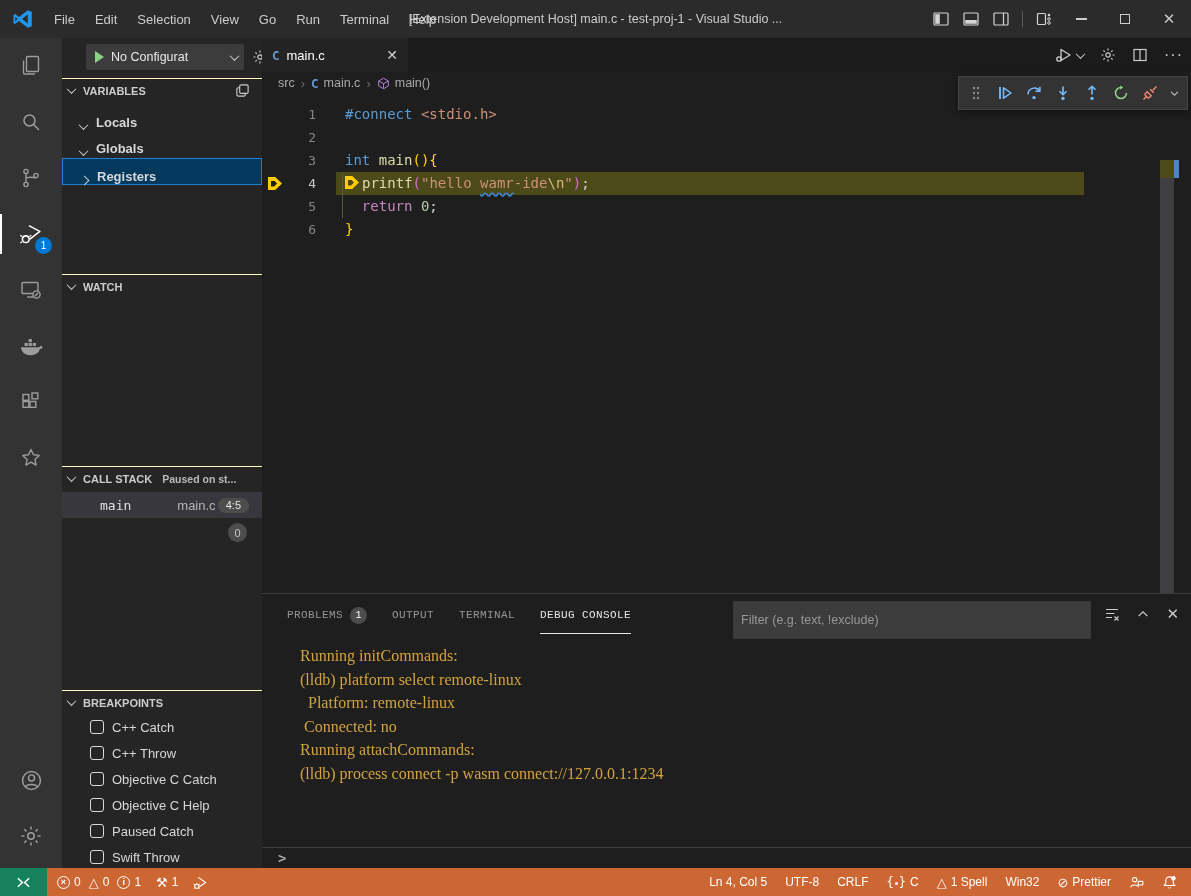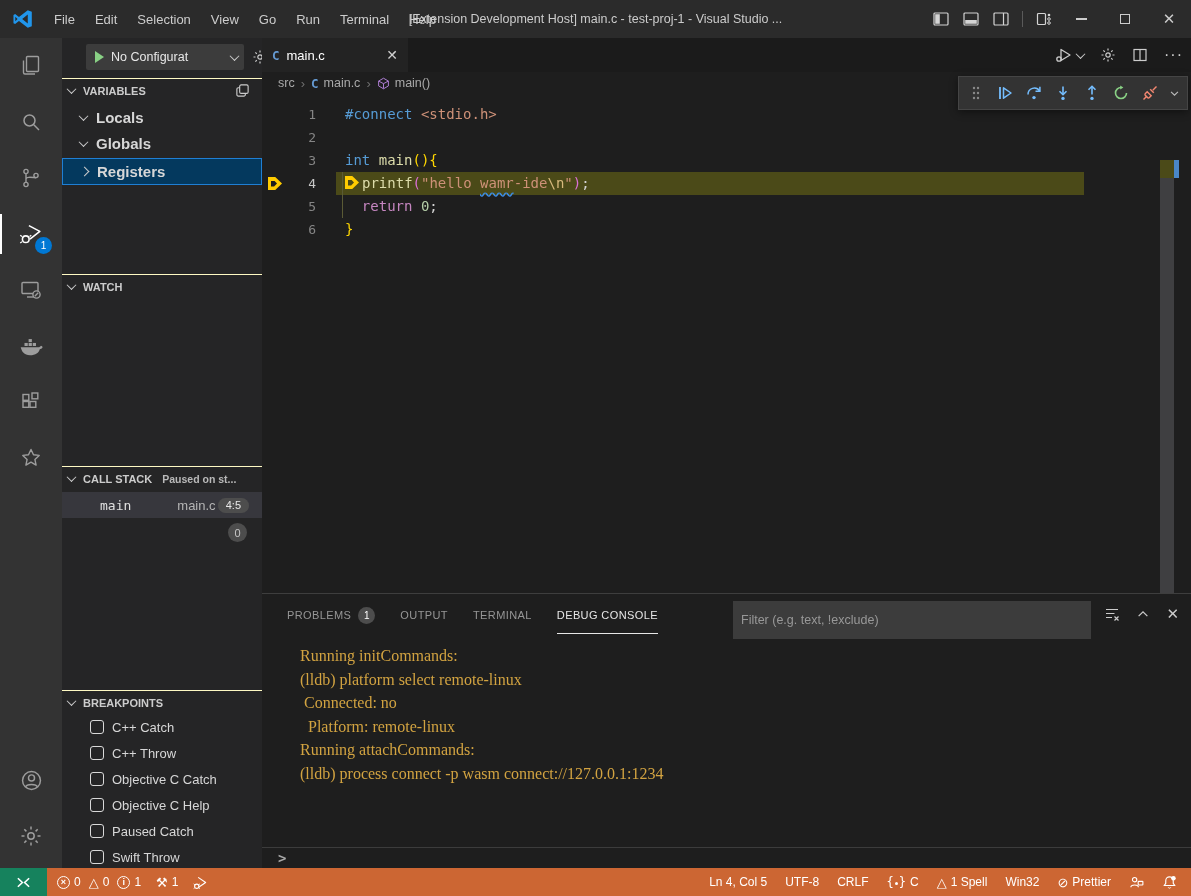--- a/index.html
+++ b/index.html
@@ -35,21 +35,21 @@
   .cfg-dd { margin-left:24px; width:158px; height:26px; background:#3c3c3c; border-radius:2px; display:flex; align-items:center; padding:0 6px; }
   .cfg-dd .play { width:0; height:0; border-left:9px solid #89d185; border-top:6px solid transparent; border-bottom:6px solid transparent; margin:0 7px 0 3px;}
   .cfg-dd .lbl { font-size:12.5px; color:#e8e8e8; white-space:nowrap; overflow:hidden; flex:1; }
   .chev { width:7px; height:7px; border-right:1.4px solid #cccccc; border-bottom:1.4px solid #cccccc; display:inline-block; }
   .chev.down { transform:rotate(45deg) translate(-1px,-1px); }
   .chev.right { transform:rotate(-45deg); }
   .sb-gear { position:absolute; right:-6px; top:11px; }
   .sec-head { position:absolute; left:0; right:0; height:24px; display:flex; align-items:center; font-size:11px; font-weight:bold; color:#cccccc; border-top:1px solid #fef9c3; }
   .sec-head .chev { margin:0 8px 0 6px; }
   .sec-sub { color:#b9b9b9; margin-left:10px; font-size:10.5px; font-weight:bold; }
-  .tree-row { position:absolute; left:0; right:0; height:26px; display:flex; align-items:center; font-size:15px; font-weight:600; color:#d7d7d7; }
+  .tree-row { position:absolute; left:0; right:0; height:26px; display:flex; align-items:flex-end; font-size:13px; font-weight:600; color:#d7d7d7; }
   .tree-row .chev { margin:0 9px 0 18px; }
   .tree-row.selected { background:#04395e; border:1px solid #1f7fd4; }
   .cs-frame { position:absolute; left:0; right:0; height:26px; background:#37373d; display:flex; align-items:center; font-size:13px; }
   .cs-name { margin-left:38px; font-family:"DejaVu Sans Mono",monospace; color:#e0e0e0; }
   .cs-file { margin-left:46px; color:#b5b5b5; }
   .badge-pill { margin-left:auto; margin-right:13px; background:#4d4d4d; color:#e8e8e8; font-size:11px; padding:1.5px 8px; border-radius:10px; }
   .badge-round { position:absolute; right:15px; width:19px; height:19px; border-radius:50%; background:#4d4d4d; color:#c8c8c8;
     font-size:11px; display:flex; align-items:center; justify-content:center; }
   .bp-list { position:absolute; left:0; right:0; }
   .bp-item { height:26px; display:flex; align-items:center; font-size:13px; color:#d7d7d7; }
@@ -90,21 +90,21 @@
 
   
   .dbg-toolbar { position:absolute; left:958px; top:76px; width:230px; height:34px; background:#333333; border:1px solid #454545;
     box-shadow:0 2px 8px rgba(0,0,0,.45); display:flex; align-items:center; padding:0 4px; gap:2px; z-index:30; }
   .dbg-btn { width:27px; height:28px; display:flex; align-items:center; justify-content:center; }
 
   
   .panel { position:absolute; left:0; top:555px; right:0; height:275px; background:#1e1e1e; border-top:1px solid #3e3e3e; }
   .panel-head { position:absolute; top:0; left:0; right:0; height:40px; display:flex; align-items:center; }
   .panel-tab { margin-left:25px; font-size:11px; letter-spacing:.4px; color:#969696; display:flex; align-items:center; gap:7px;
-    height:100%; padding-top:2px; }
+    height:100%; padding-top:2px;font-family:Liberation Mono, monospace; }
   .panel-tab:first-child { margin-left:25px; }
   .panel-tab.active { color:#e7e7e7; box-shadow:inset 0 -1px 0 #e7e7e7; }
   .ptab-badge { width:17px; height:17px; border-radius:50%; background:#4d4d4d; color:#fff; font-size:10px;
     display:flex; align-items:center; justify-content:center; letter-spacing:0; }
   .panel-filter { position:absolute; left:471px; top:7px; width:358px; height:38px; background:#3c3c3c; border:none; color:#e0e0e0;
     font-size:12.5px; padding:0 8px; outline:none; }
   .panel-filter::placeholder { color:#989898; }
   .panel-icons { position:absolute; right:12px; top:0; height:40px; display:flex; align-items:center; gap:16px; color:#cccccc; }
   .console { position:absolute; left:38px; top:50px; right:20px; font-family:Liberation Serif, serif; font-size:16px;
     line-height:23.5px; color:#d2a341; white-space:pre; }
@@ -448,21 +448,21 @@
             <path d="M10.5 10.5l4 4M14.5 10.5l-4 4"></path>
           </svg>
       </span>
       <span>
         <svg width="14" height="14" viewBox="0 0 16 16" fill="none" stroke="#cccccc" stroke-width="1.4">
             <path d="M3 10.5 8 5.5l5 5"></path>
           </svg>
       </span>
       <span style="font-size:15px;">✕</span>
     </div>
-    <div class="console"><div>Running initCommands:</div><div>(lldb) platform select remote-linux</div><div> Connected: no</div><div>  Platform: remote-linux</div><div>Running attachCommands:</div><div>(lldb) process connect -p wasm connect://127.0.0.1:1234</div></div>
+    <div class="console"><div>Running initCommands:</div><div>(lldb) platform select remote-linux</div><div>  Platform: remote-linux</div><div> Connected: no</div><div>Running attachCommands:</div><div>(lldb) process connect -p wasm connect://127.0.0.1:1234</div></div>
     <div class="console-input">
       <span class="console-prompt">&gt;</span>
     </div>
   </div>
 </div>
 
 <div class="dbg-toolbar">
   <span class="dbg-btn">
     <svg width="10" height="16" viewBox="0 0 10 16" fill="#8a8a8a">
         <circle cx="3" cy="3" r="1.2"></circle>

